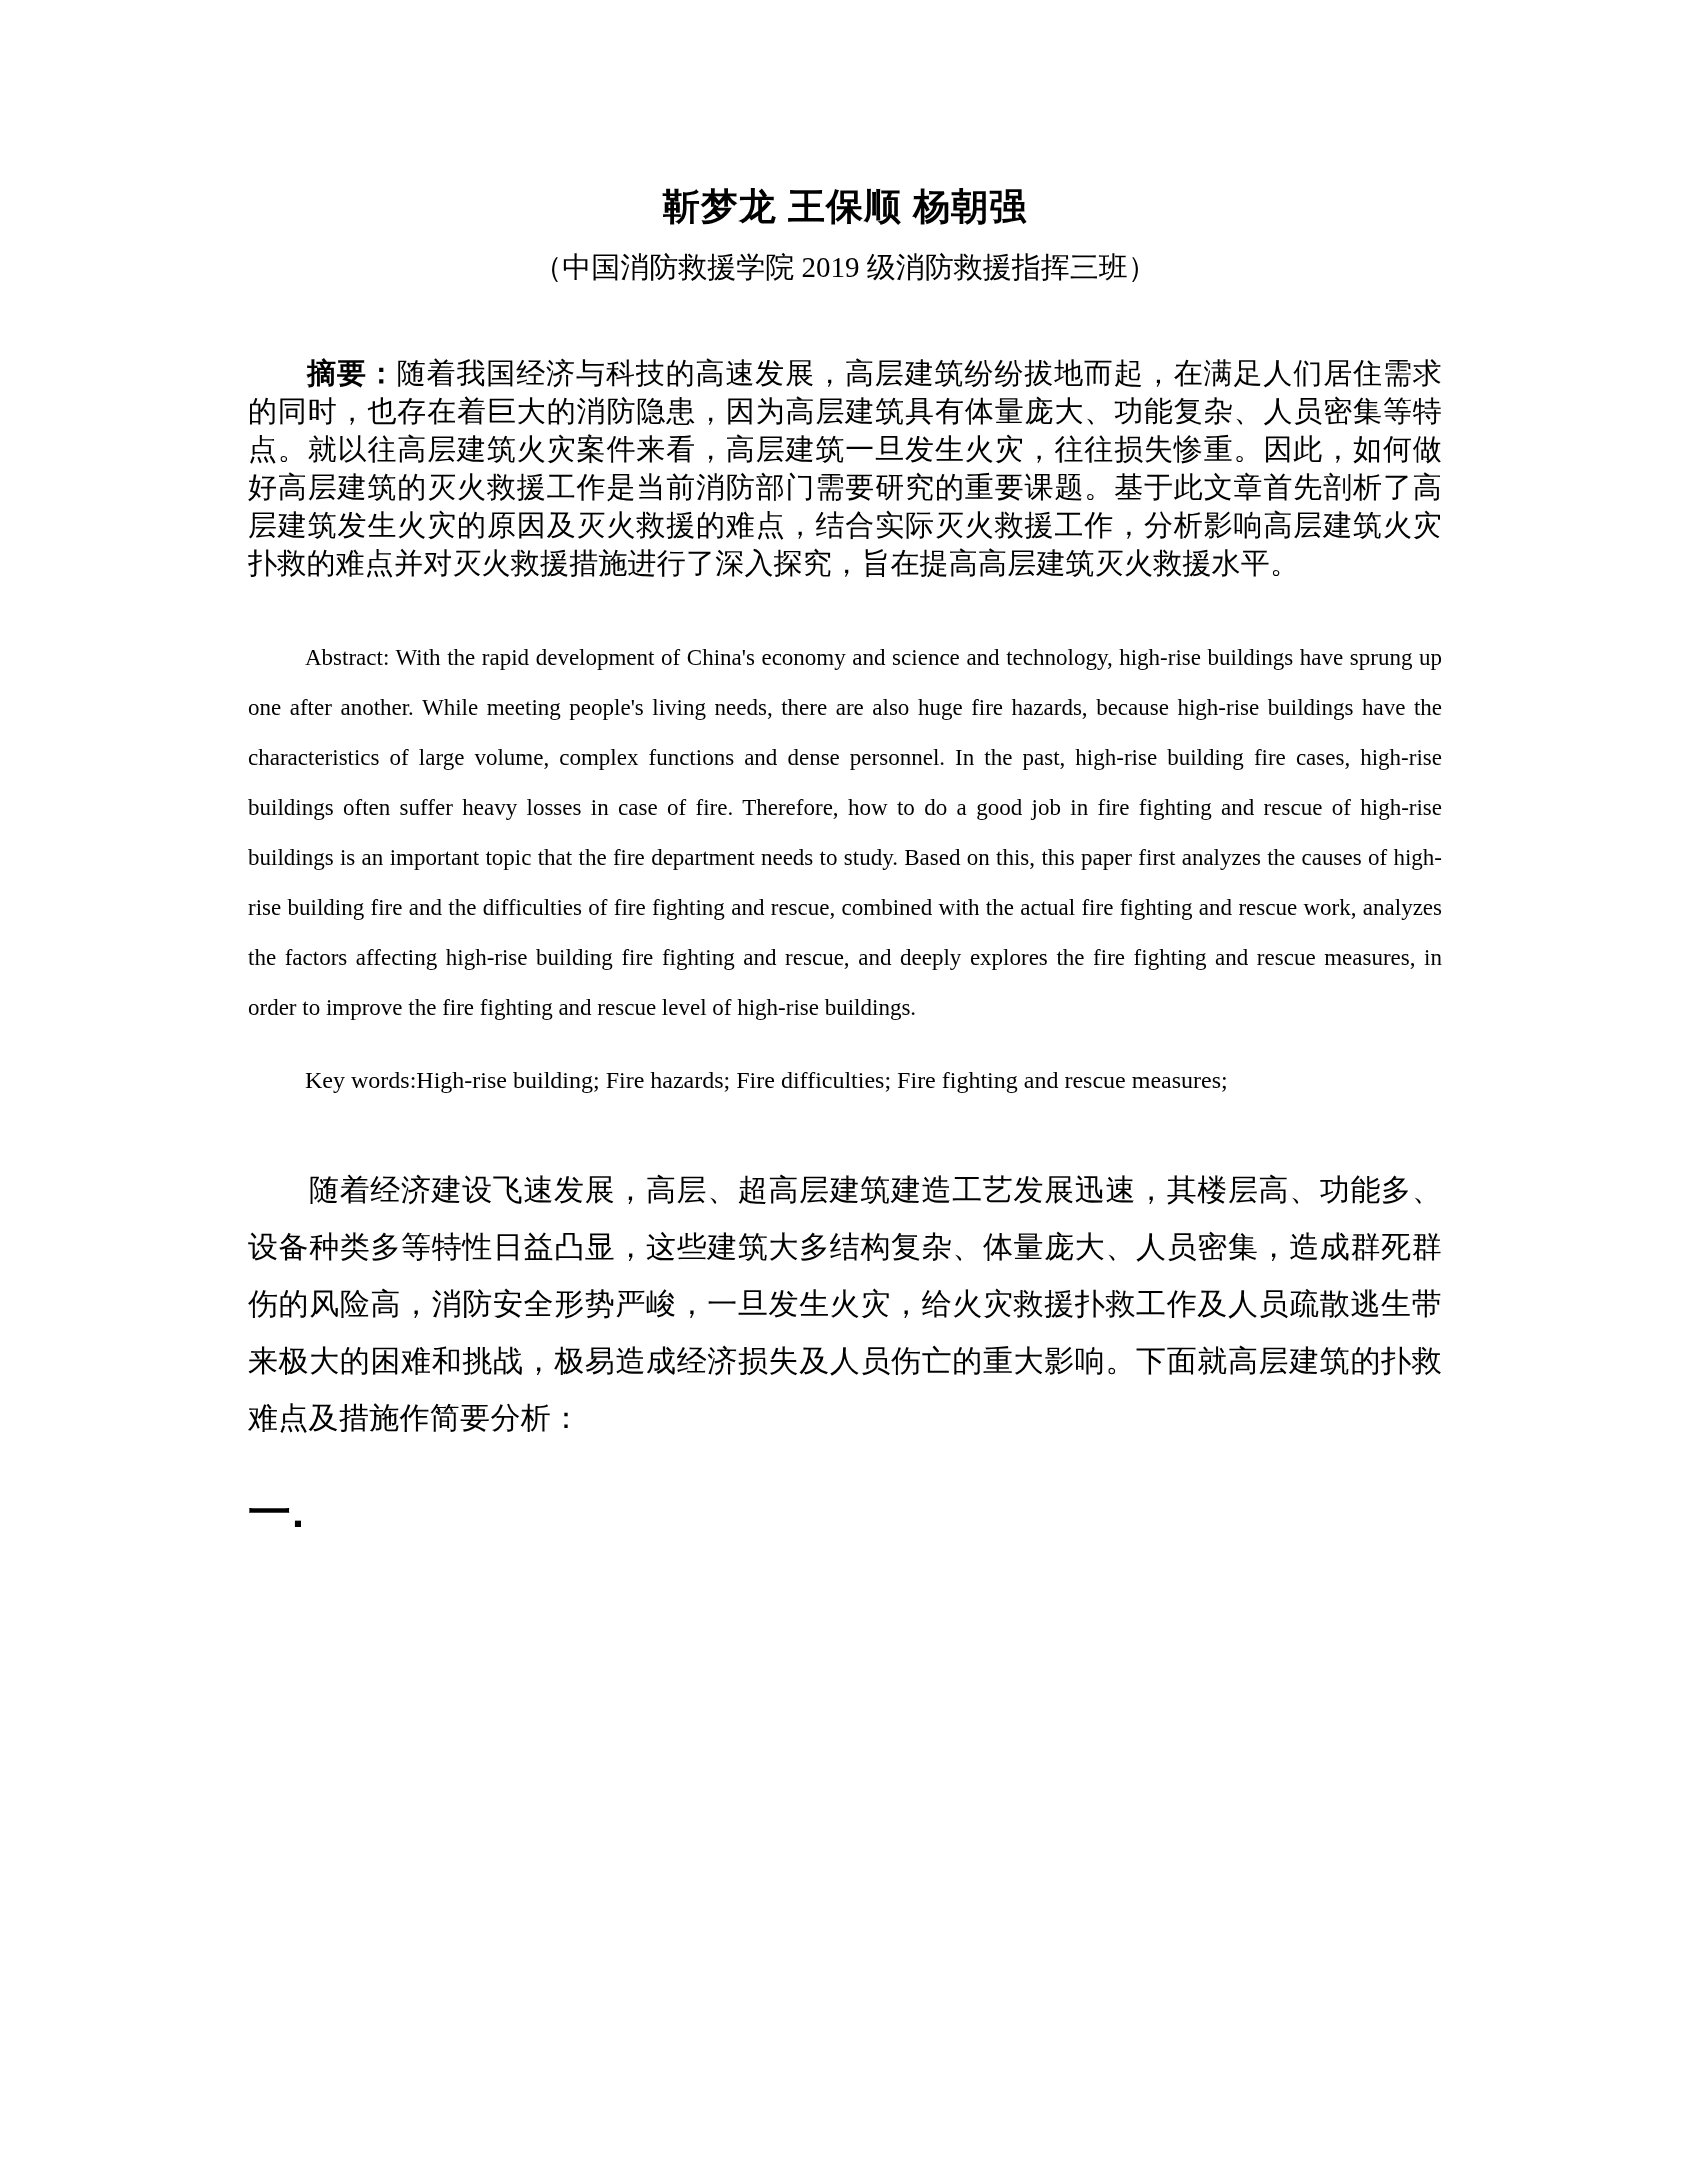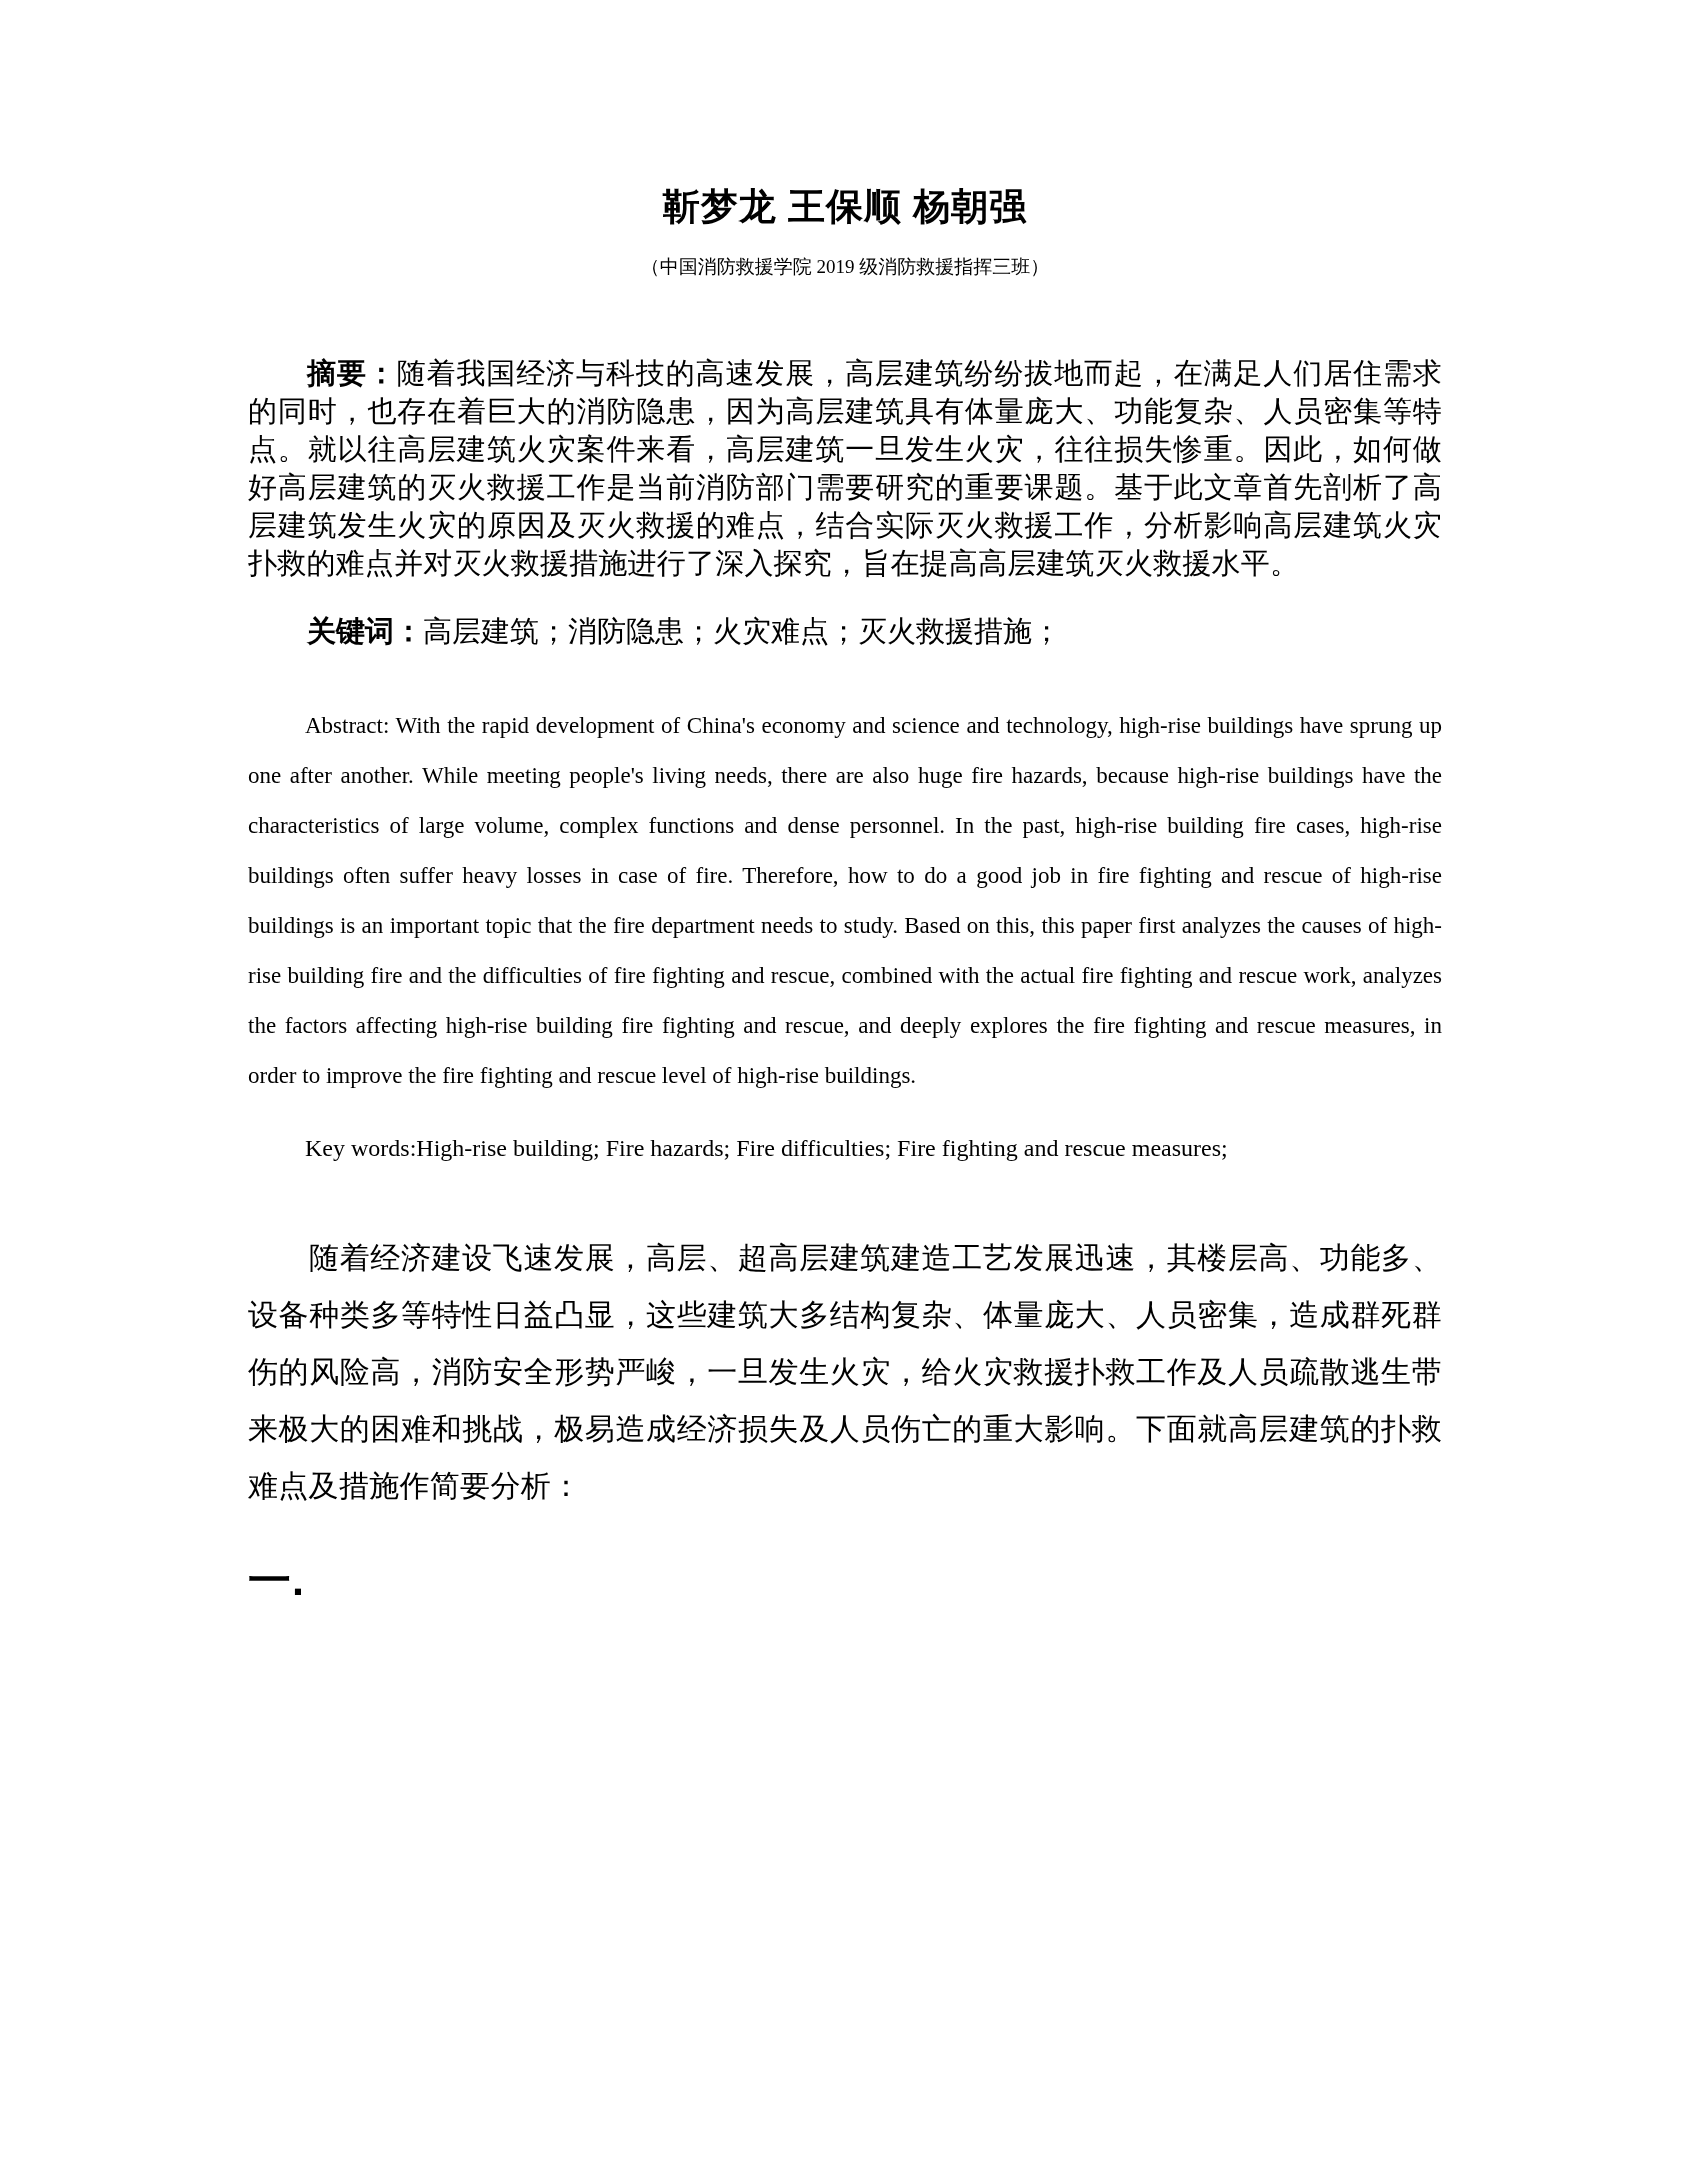--- a/index.html
+++ b/index.html
@@ -40,21 +40,21 @@
     font-weight: bold;
     font-size: 37px;
     line-height: 46px;
     letter-spacing: 1px;
   }
 
   .doc-affiliation {
     margin-top: 18px;
     text-align: center;
     font-family: "Liberation Serif", "DejaVu Serif", serif;
-    font-size: 19px;
+    font-size: 29px;
     line-height: 38px;
   }
 
   
   .cn-abstract {
     margin-top: 68px;
     font-family: "Liberation Serif", "DejaVu Serif", serif;
     font-size: 29px;
     line-height: 38px;
     text-align: justify;
@@ -128,21 +128,20 @@
 
 <div class="page">
   <div class="content">
 
     <div class="doc-title">靳梦龙 王保顺 杨朝强</div>
 
     <div class="doc-affiliation">（中国消防救援学院 2019 级消防救援指挥三班）</div>
 
     <div class="cn-abstract"><span class="lead">摘要：</span><span>随着我国经济与科技的高速发展，高层建筑纷纷拔地而起，在满足人们居住需求的同时，也存在着巨大的消防隐患，因为高层建筑具有体量庞大、功能复杂、人员密集等特点。就以往高层建筑火灾案件来看，高层建筑一旦发生火灾，往往损失惨重。因此，如何做好高层建筑的灭火救援工作是当前消防部门需要研究的重要课题。基于此文章首先剖析了高层建筑发生火灾的原因及灭火救援的难点，结合实际灭火救援工作，分析影响高层建筑火灾扑救的难点并对灭火救援措施进行了深入探究，旨在提高高层建筑灭火救援水平。</span></div>
 
-    <div class="cn-keywords"><span class="lead">关键词：</span><span>高层建筑；消防隐患；火灾难点；灭火救援措施；</span></div>
 
     <div class="en-abstract">Abstract: With the rapid development of China's economy and science and technology, high-rise buildings have sprung up one after another. While meeting people's living needs, there are also huge fire hazards, because high-rise buildings have the characteristics of large volume, complex functions and dense personnel. In the past, high-rise building fire cases, high-rise buildings often suffer heavy losses in case of fire. Therefore, how to do a good job in fire fighting and rescue of high-rise buildings is an important topic that the fire department needs to study. Based on this, this paper first analyzes the causes of high-rise building fire and the difficulties of fire fighting and rescue, combined with the actual fire fighting and rescue work, analyzes the factors affecting high-rise building fire fighting and rescue, and deeply explores the fire fighting and rescue measures, in order to improve the fire fighting and rescue level of high-rise buildings.</div>
 
     <div class="en-keywords">Key words:High-rise building; Fire hazards; Fire difficulties; Fire fighting and rescue measures;</div>
 
     <div class="body-para">随着经济建设飞速发展，高层、超高层建筑建造工艺发展迅速，其楼层高、功能多、设备种类多等特性日益凸显，这些建筑大多结构复杂、体量庞大、人员密集，造成群死群伤的风险高，消防安全形势严峻，一旦发生火灾，给火灾救援扑救工作及人员疏散逃生带来极大的困难和挑战，极易造成经济损失及人员伤亡的重大影响。下面就高层建筑的扑救难点及措施作简要分析：</div>
 
     <div class="section-heading">
       <span class="num">一.</span>
     </div>

